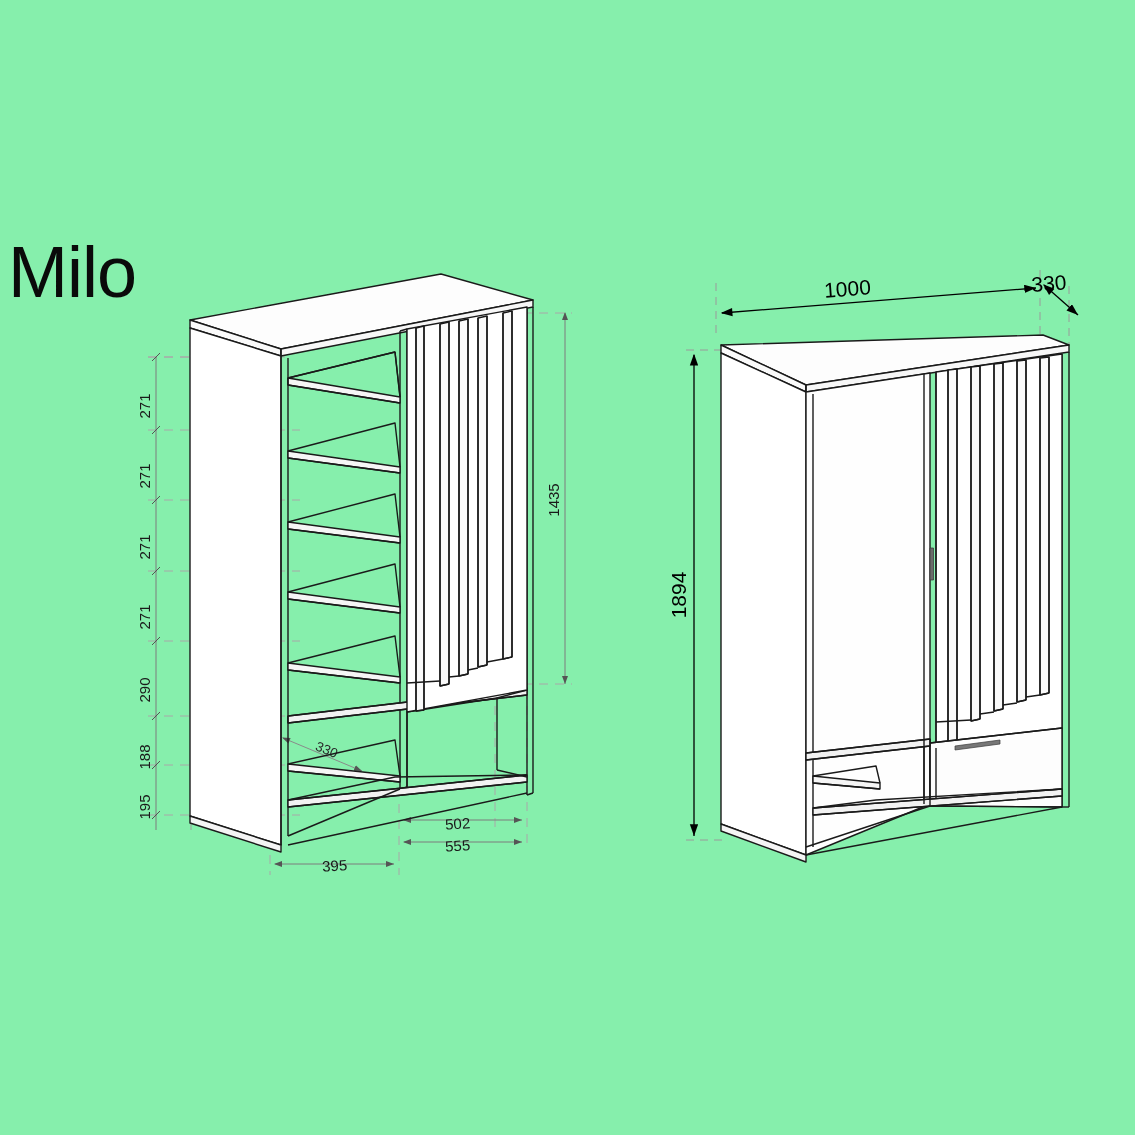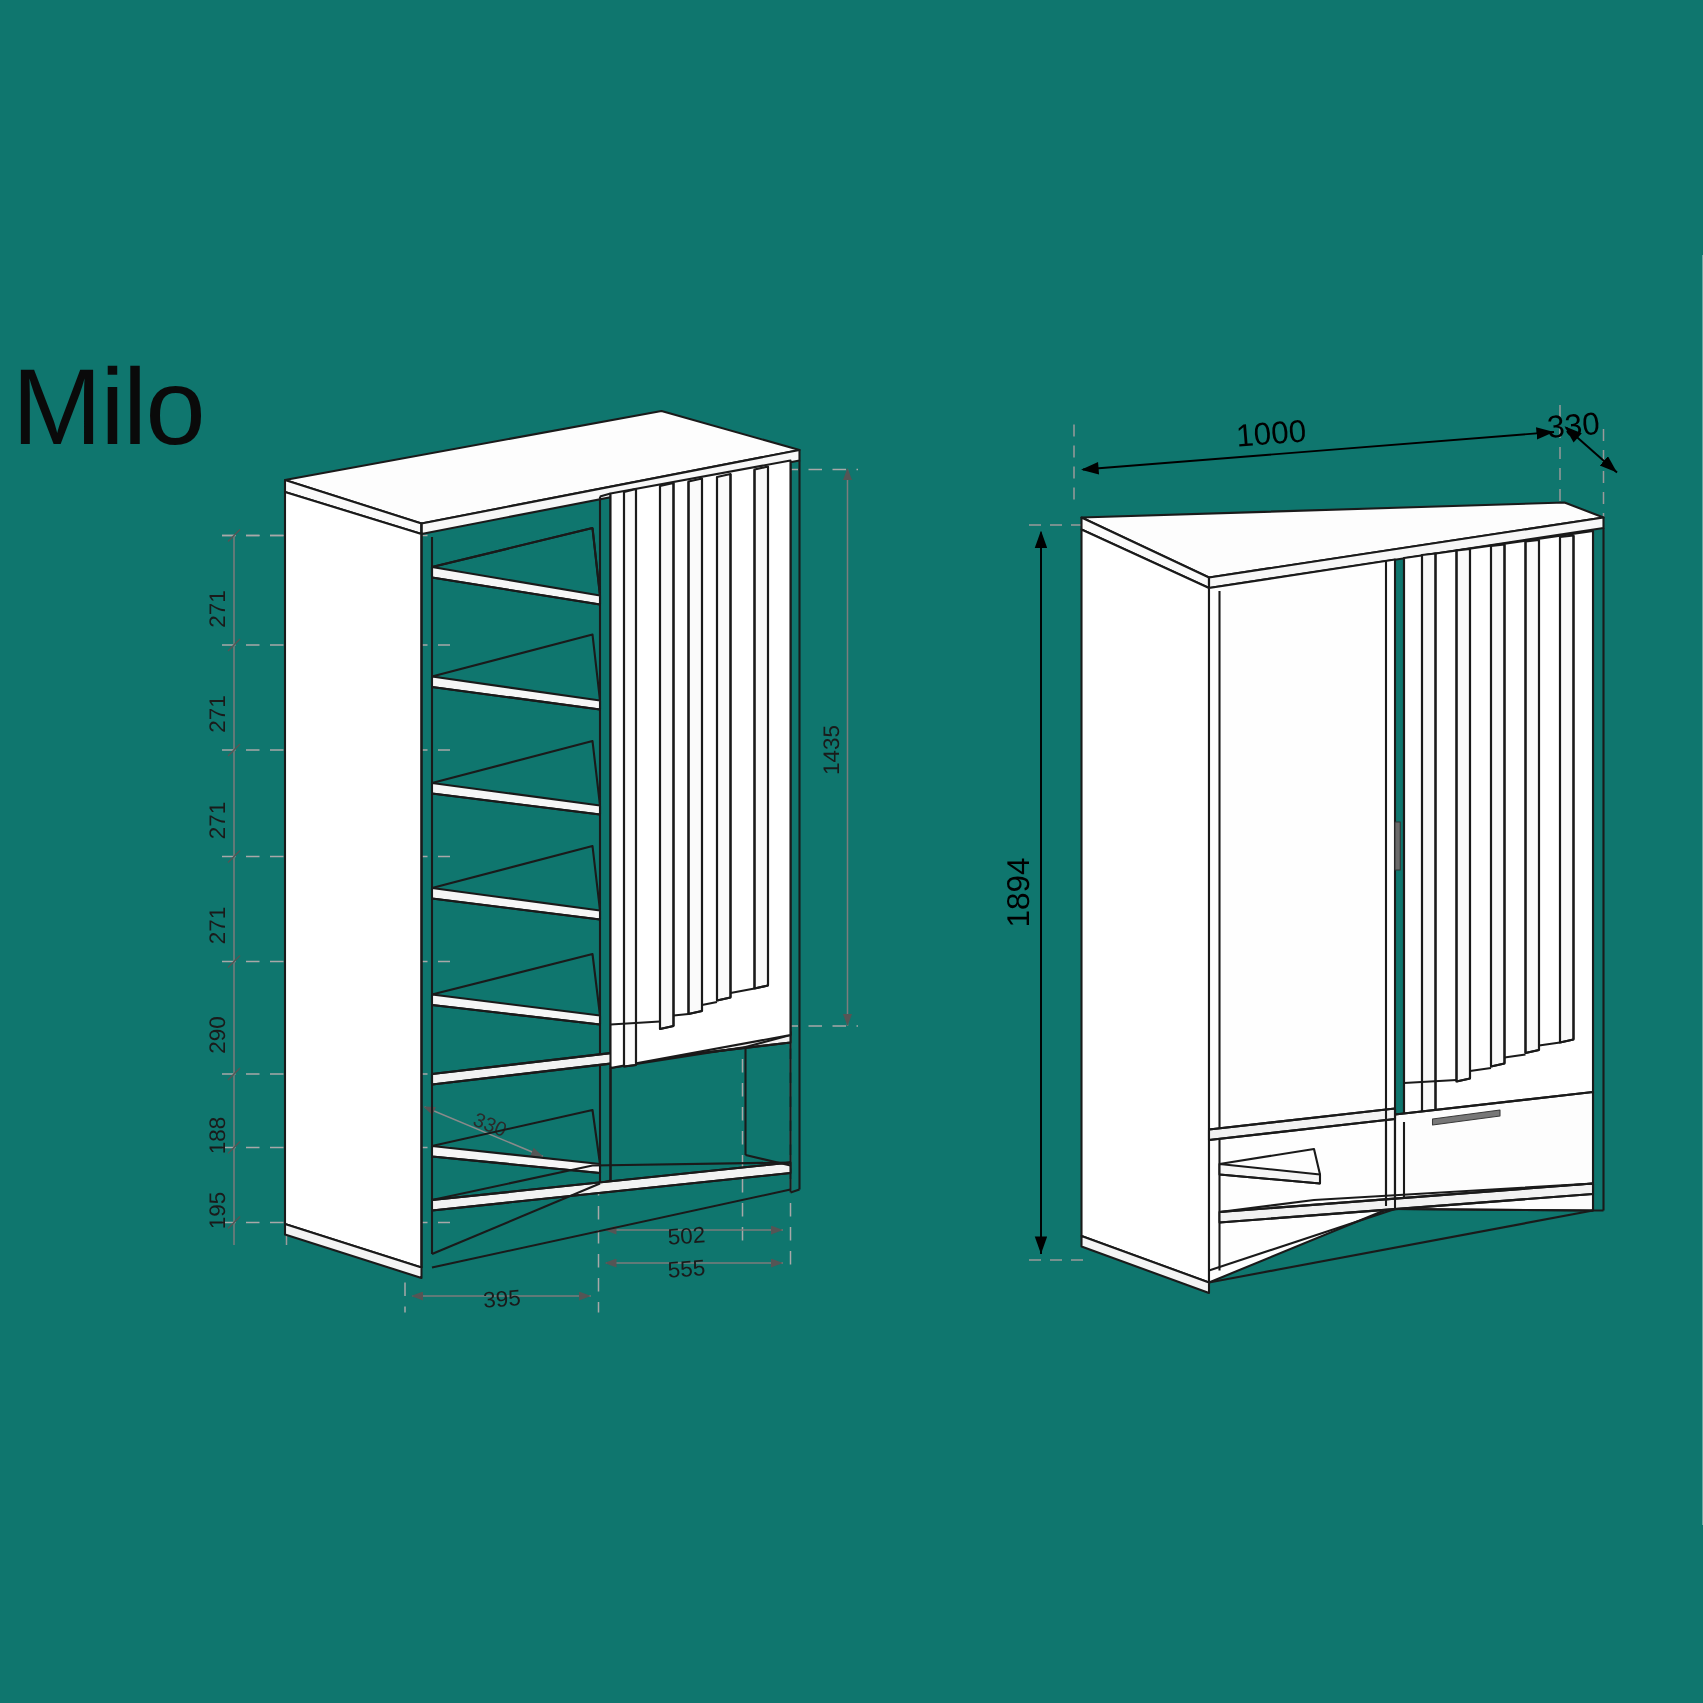--- a/index.html
+++ b/index.html
@@ -1,17 +1,17 @@
 <!DOCTYPE html>
 <html><head>
 <meta charset="utf-8">
 <style>
   html,body{margin:0;padding:0;background:#ffffff;}
   body{width:1135px;height:1135px;overflow:hidden;font-family:"Liberation Sans",sans-serif;}
-  #stage{position:relative;width:1135px;height:1135px;background:#0f766e;}
+  #stage{position:relative;width:1135px;height:1135px;background:#86efac;}
   #title{
     position:absolute;left:8px;top:236px;
     font-family:"Liberation Sans",sans-serif;
     font-size:72px;font-weight:400;color:#0a0a0a;
     letter-spacing:-1px;line-height:1;
   }
   svg{position:absolute;left:0;top:0;}
   .dim-txt{
     font-family:"Liberation Sans",sans-serif;
     font-size:15px;fill:#1a1a1a;font-weight:400;

